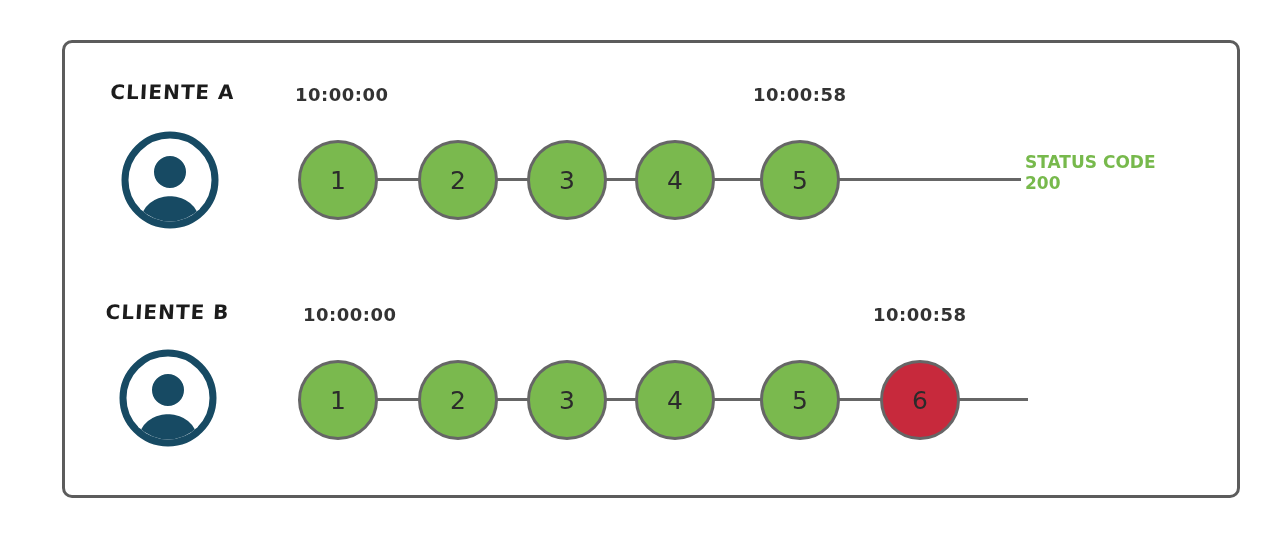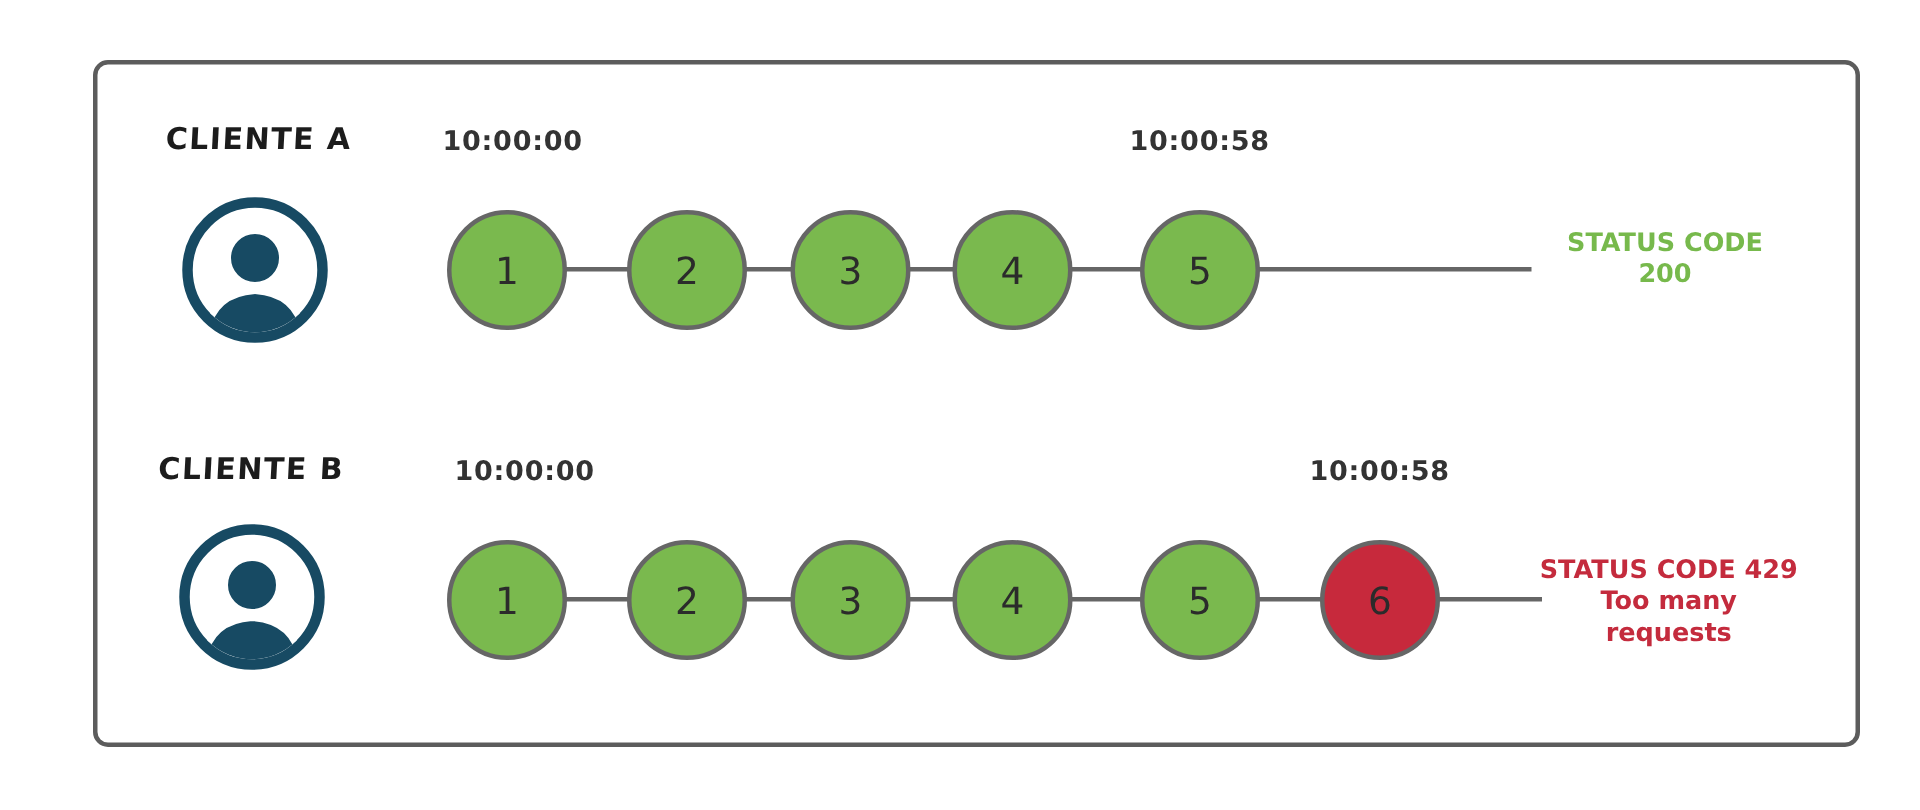--- a/index.html
+++ b/index.html
@@ -25,21 +25,21 @@
          transform:skewX(-3deg);}
   .timestamp{position:absolute;font-size:18px;font-weight:bold;color:var(--timestamp-text);
          letter-spacing:0.5px;text-align:center;}
   .avatar{position:absolute;width:100px;height:100px;color:var(--avatar);}
   .circle{position:absolute;width:80px;height:80px;border-radius:50%;
          border:3px solid var(--circle-border);display:flex;align-items:center;justify-content:center;}
   .circle.ok{background:var(--ok-fill);}
   .circle.blocked{background:var(--blocked-fill);}
   .circle span{font-size:25px;color:var(--number-text);}
   .connector{position:absolute;height:3px;background:var(--line);}
-  .status{position:absolute;text-align:center;font-weight:bold;line-height:21px;font-size:17px;}
+  .status{position:absolute;font-weight:bold;line-height:21px;font-size:17px;}
   .status.ok-text{color:var(--ok-text);}
   .status.blocked-text{color:var(--blocked-text);}
 </style>
 </head>
 <body>
 
 <div class="canvas">
   <div class="frame"></div>
 
   <div class="client-label" style="left:100px;top:80px">CLIENTE A</div>
@@ -127,17 +127,13 @@
   <div class="circle ok" style="left:635px;top:360px">
     <span>4</span>
     </div>
   <div class="circle ok" style="left:760px;top:360px">
     <span>5</span>
     </div>
   <div class="circle blocked" style="left:880px;top:360px">
     <span>6</span>
     </div>
 
-  <div class="status blocked-text" style="left:1025px;top:370px;width:175px">
-    <div>STATUS CODE 429</div>
-    <div>Too many requests</div>
-  </div>
 </div>
 
 </body></html>

